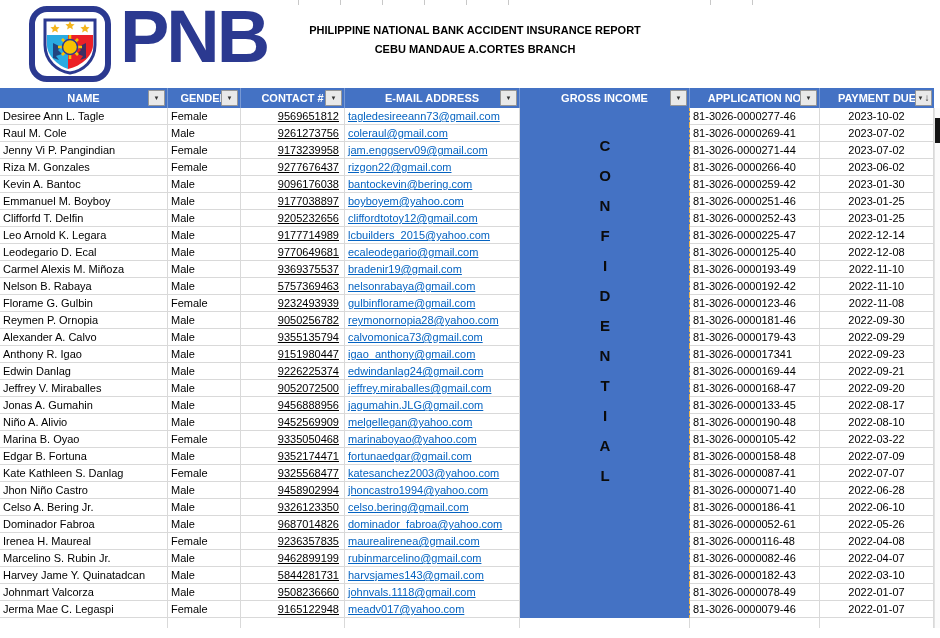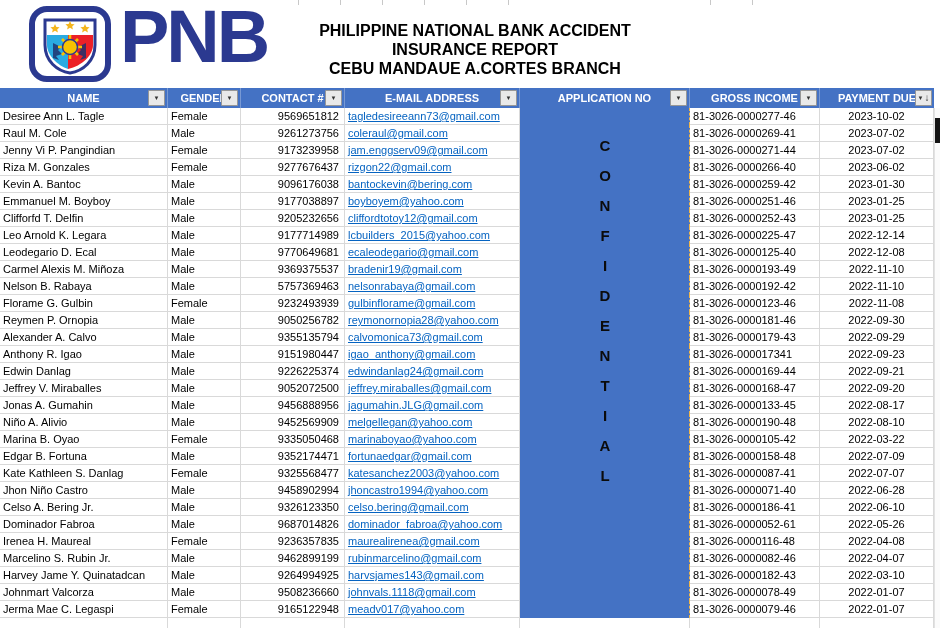--- a/index.html
+++ b/index.html
@@ -7,42 +7,42 @@
   body { font-family: "Liberation Sans", sans-serif; }
   .screen { position:relative; width:940px; height:628px; background:#fff; overflow:hidden; }
 
   
   .topbar { position:absolute; top:0; left:0; width:934px; height:88px; background:#fff; }
   .ticks span { position:absolute; top:0; width:1px; height:5px; background:#C8C8C8; }
   .logo { position:absolute; left:28px; top:5px; }
   .brand { position:absolute; left:120px; top:-6px; font-size:74px; font-weight:bold;
            letter-spacing:-3px; color:#2B3990; font-family:"Liberation Sans",sans-serif; }
   .titles { position:absolute; left:290px; top:21px; width:370px; text-align:center;
-            font-size:16px; font-weight:bold; color:#000; line-height:19px; }
+            font-size:11px; font-weight:bold; color:#000; line-height:19px; }
 
   
   .sheet { position:absolute; top:88px; left:0; width:934px; }
   .hdr-row { display:grid; grid-template-columns:168px 73px 104px 175px 170px 130px 114px;
              height:20px; background:#4472C4; }
   .th { position:relative; display:flex; align-items:center; justify-content:center;
         color:#fff; font-size:11px; font-weight:bold; white-space:nowrap; overflow:hidden;
         border-right:1px solid rgba(255,255,255,.28); }
   .th:last-child { border-right:none; }
   .filter-btn { position:absolute; right:2px; top:50%; transform:translateY(-50%);
                 width:17px; height:16px; background:#E9E9E9; border:1px solid #979797;
                 border-radius:1px; display:flex; align-items:center; justify-content:center;
                 color:#555; font-size:7px; line-height:1; gap:1px; }
   .filter-btn .fa { font-size:10px; color:#333; }
   .filter-btn .ft { font-size:6px; color:#333; }
 
   .row { display:grid; grid-template-columns:168px 73px 104px 175px 170px 130px 114px; height:17px; }
   .td { display:flex; align-items:center; font-size:11px; color:#000; padding:0 3px;
         white-space:nowrap; overflow:hidden; border-right:1px solid #D9D9D9;
         border-bottom:1px solid #D9D9D9; background:#fff; }
-  .td.c-contact { justify-content:flex-end; padding-right:5px; }
+  .td.c-contact { justify-content:flex-end; padding-right:5px;text-decoration:underline; }
   .td.c-due { justify-content:center; }
   .td.c-gross { background:#4472C4; border-bottom:none; border-right:1px dashed #EFB54B; }
   .td.c-email a { color:#0563C1; text-decoration:underline; cursor:pointer; }
   .row.filler .td.c-gross { background:#fff; border-bottom:1px solid #D9D9D9; border-right:1px solid #D9D9D9; }
 
   
   .watermark { position:absolute; left:520px; top:50px; width:170px; display:flex;
                flex-direction:column; align-items:center; gap:15px; pointer-events:none; }
   .wm-letter { font-size:15px; font-weight:bold; color:#0B0B0B; line-height:1;
                font-family:"Liberation Sans",sans-serif; }
@@ -120,27 +120,27 @@
             <span class="ft">▼</span>
           </span>
         </div>
         <div class="th">
           <span class="th-label">E-MAIL ADDRESS</span>
           <span class="filter-btn">
             <span class="ft">▼</span>
           </span>
         </div>
         <div class="th">
+          <span class="th-label">GROSS INCOME</span>
+          <span class="filter-btn">
+            <span class="ft">▼</span>
+          </span>
+        </div>
+        <div class="th">
           <span class="th-label">APPLICATION NO</span>
-          <span class="filter-btn">
-            <span class="ft">▼</span>
-          </span>
-        </div>
-        <div class="th">
-          <span class="th-label">GROSS INCOME</span>
           <span class="filter-btn">
             <span class="ft">▼</span>
           </span>
         </div>
         <div class="th">
           <span class="th-label">PAYMENT DUE</span>
           <span class="filter-btn">
             <span class="ft">▼</span>
             <span class="fa">↓</span>
           </span>
@@ -440,21 +440,21 @@
           <div class="td c-email">
             <a>rubinmarcelino@gmail.com</a>
           </div>
           <div class="td c-gross"></div>
           <div class="td c-app">81-3026-0000082-46</div>
           <div class="td c-due">2022-04-07</div>
         </div>
         <div class="row">
           <div class="td c-name">Harvey Jame Y. Quinatadcan</div>
           <div class="td c-gender">Male</div>
-          <div class="td c-contact">9264994925</div>
+          <div class="td c-contact">5844281731</div>
           <div class="td c-email">
             <a>harvsjames143@gmail.com</a>
           </div>
           <div class="td c-gross"></div>
           <div class="td c-app">81-3026-0000182-43</div>
           <div class="td c-due">2022-03-10</div>
         </div>
         <div class="row">
           <div class="td c-name">Johnmart Valcorza</div>
           <div class="td c-gender">Male</div>

